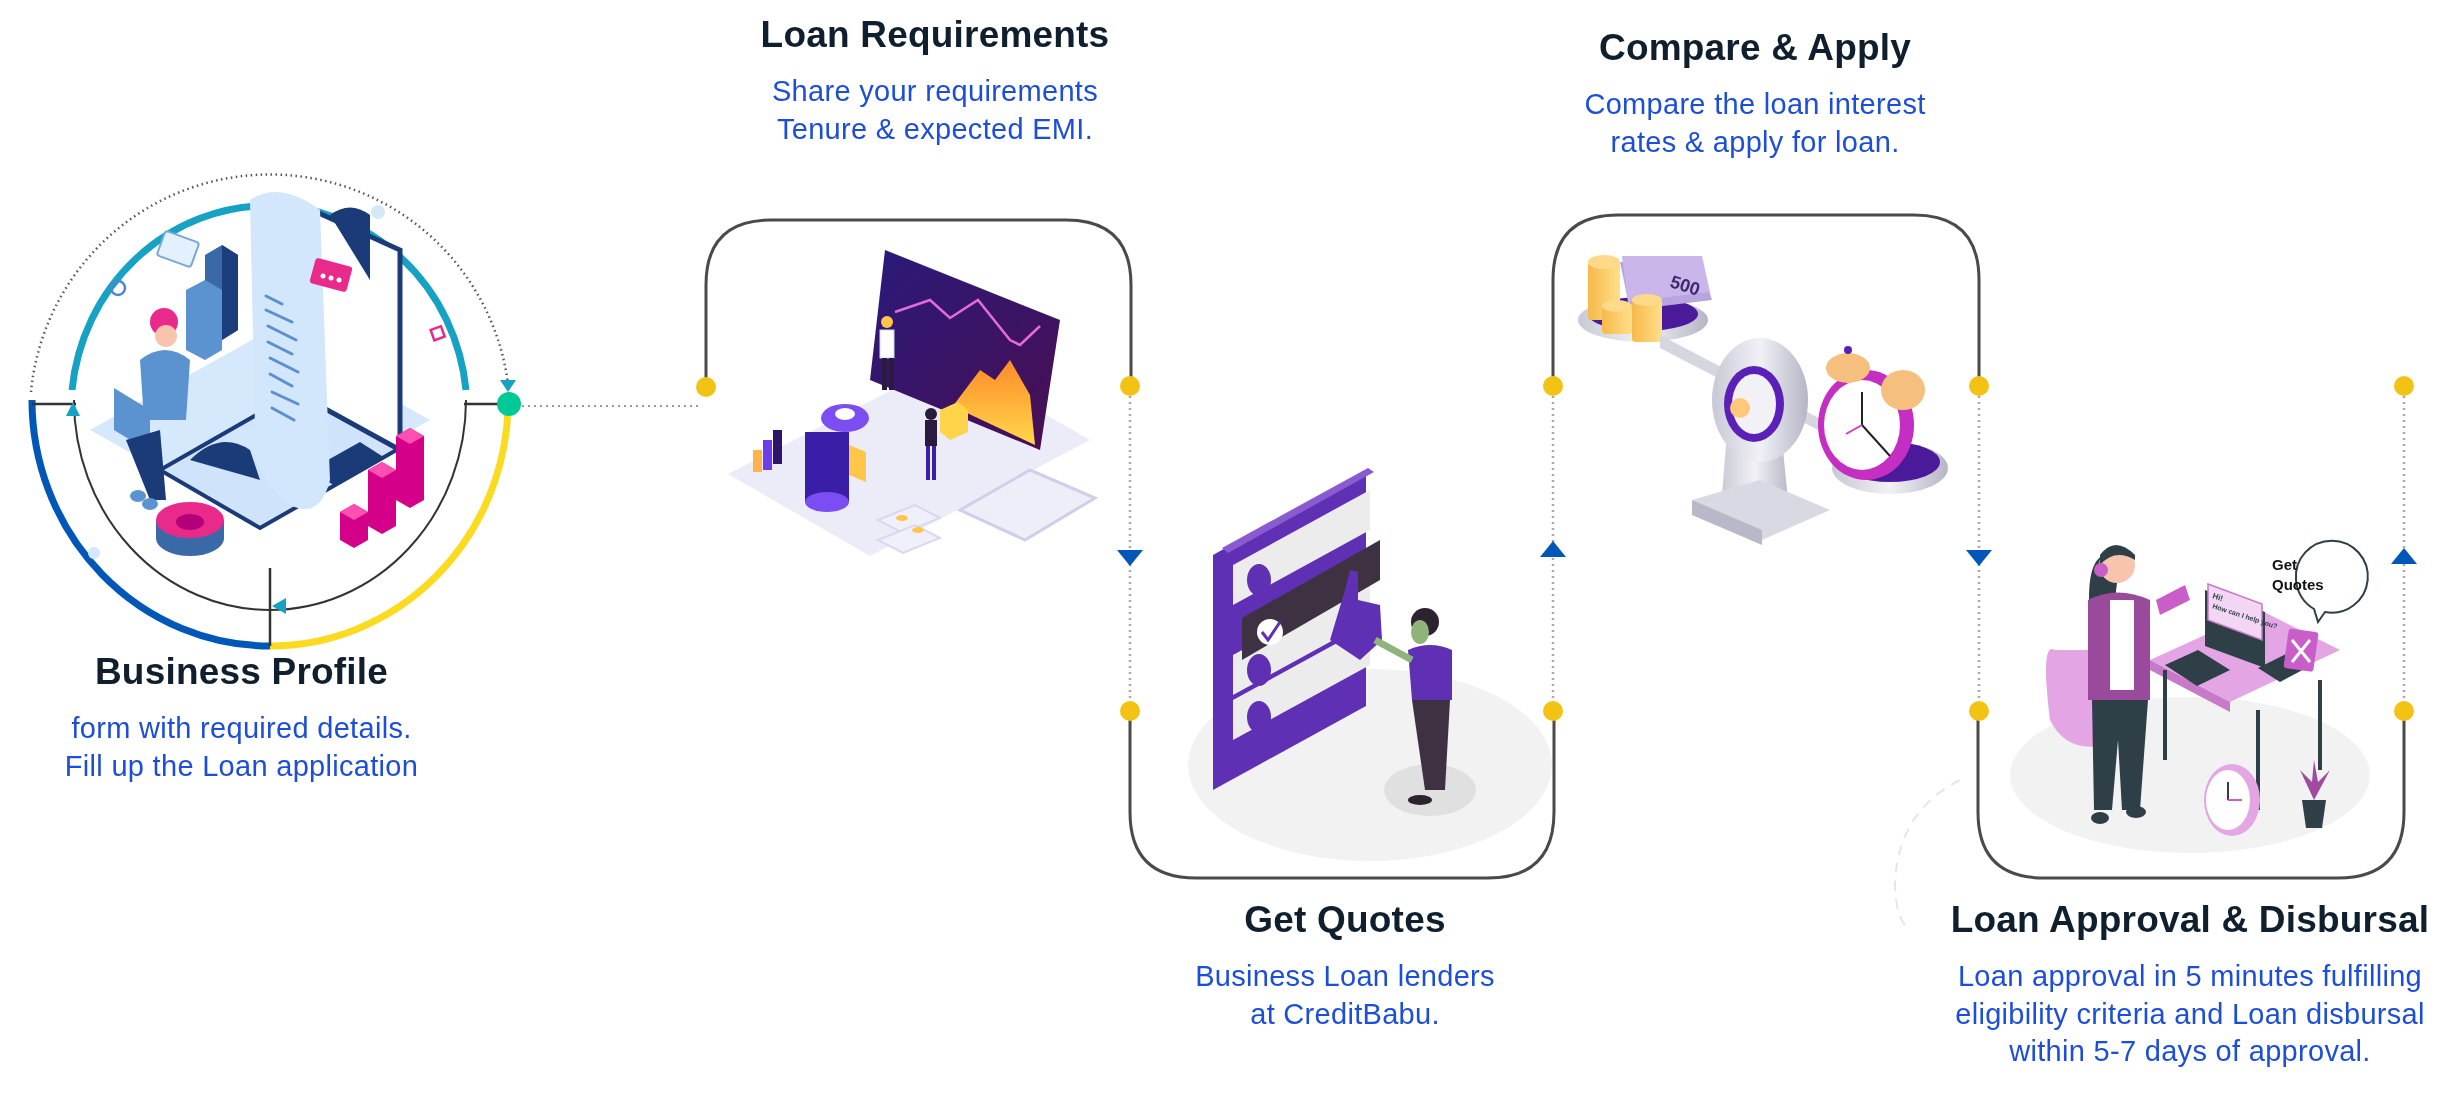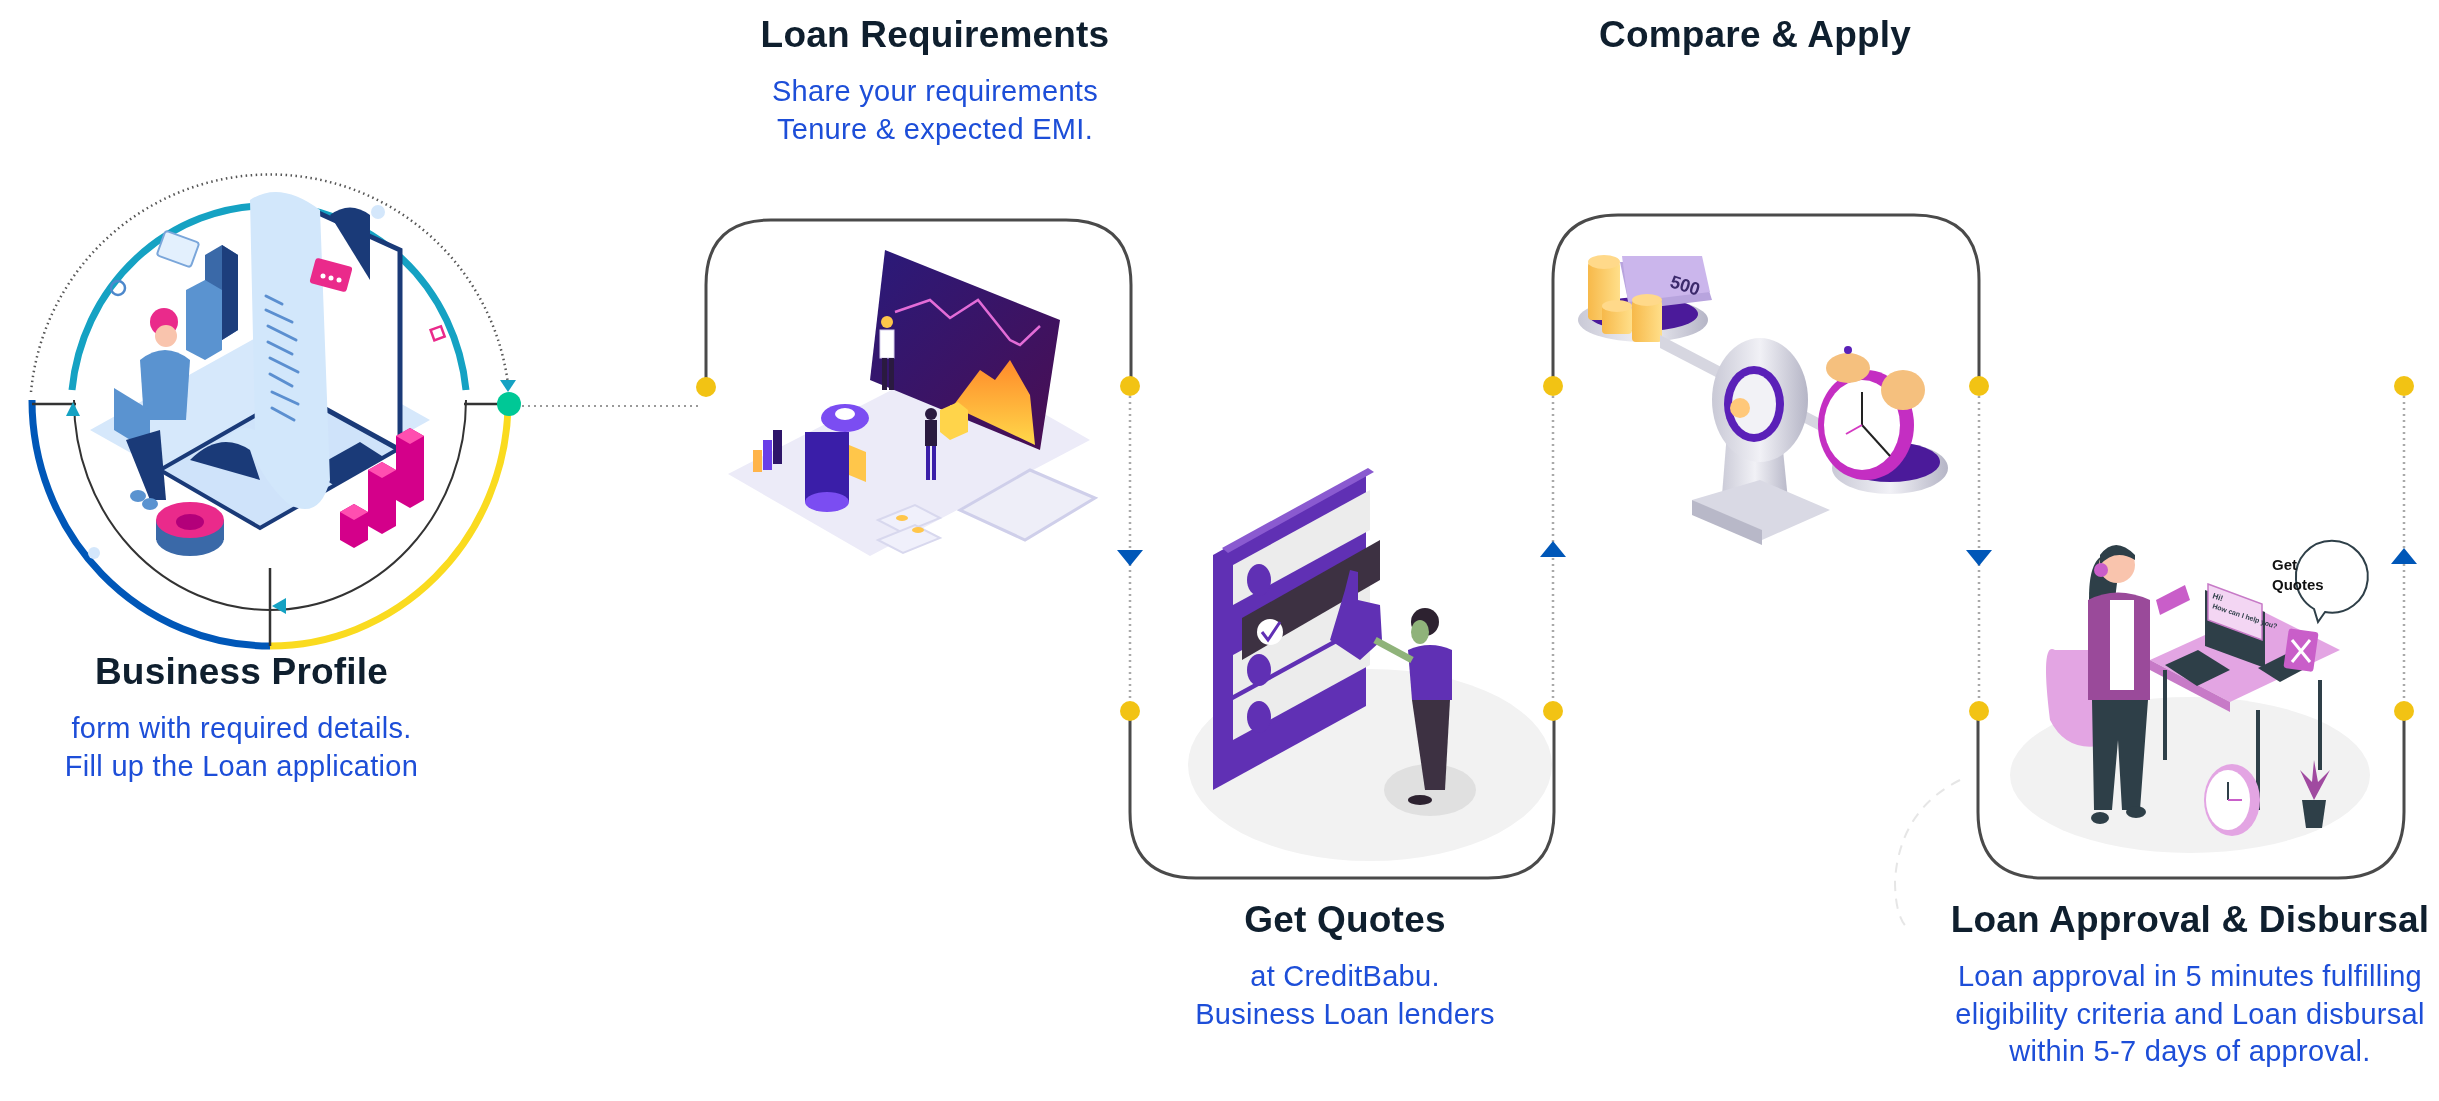--- a/index.html
+++ b/index.html
@@ -335,27 +335,31 @@
     <div class="step-title">Loan Requirements</div>
     <div class="step-desc">
       <span>Share your requirements</span>
       <span>Tenure &amp; expected EMI.</span>
     </div>
   </div>
 
   <div class="step-text" style="left:1110px; top:898px; width:470px;">
     <div class="step-title">Get Quotes</div>
     <div class="step-desc">
+      <span>Business Loan lenders</span>
       <span>at CreditBabu.</span>
-      <span>Business Loan lenders</span>
-    </div>
-  </div>
-
-  <div class="step-text" style="left:1520px; top:13px; width:470px;">
+    </div>
+  </div>
+
+  <div class="step-text" style="left:1520px; top:26px; width:470px;">
     <div class="step-title">Compare &amp; Apply</div>
+    <div class="step-desc">
+      <span>Compare the loan interest</span>
+      <span>rates &amp; apply for loan.</span>
+    </div>
   </div>
 
   <div class="step-text" style="left:1930px; top:898px; width:520px;">
     <div class="step-title">Loan Approval &amp; Disbursal</div>
     <div class="step-desc">
       <span>Loan approval in 5 minutes fulfilling</span>
       <span>eligibility criteria and Loan disbursal</span>
       <span>within 5-7 days of approval.</span>
     </div>
   </div>

